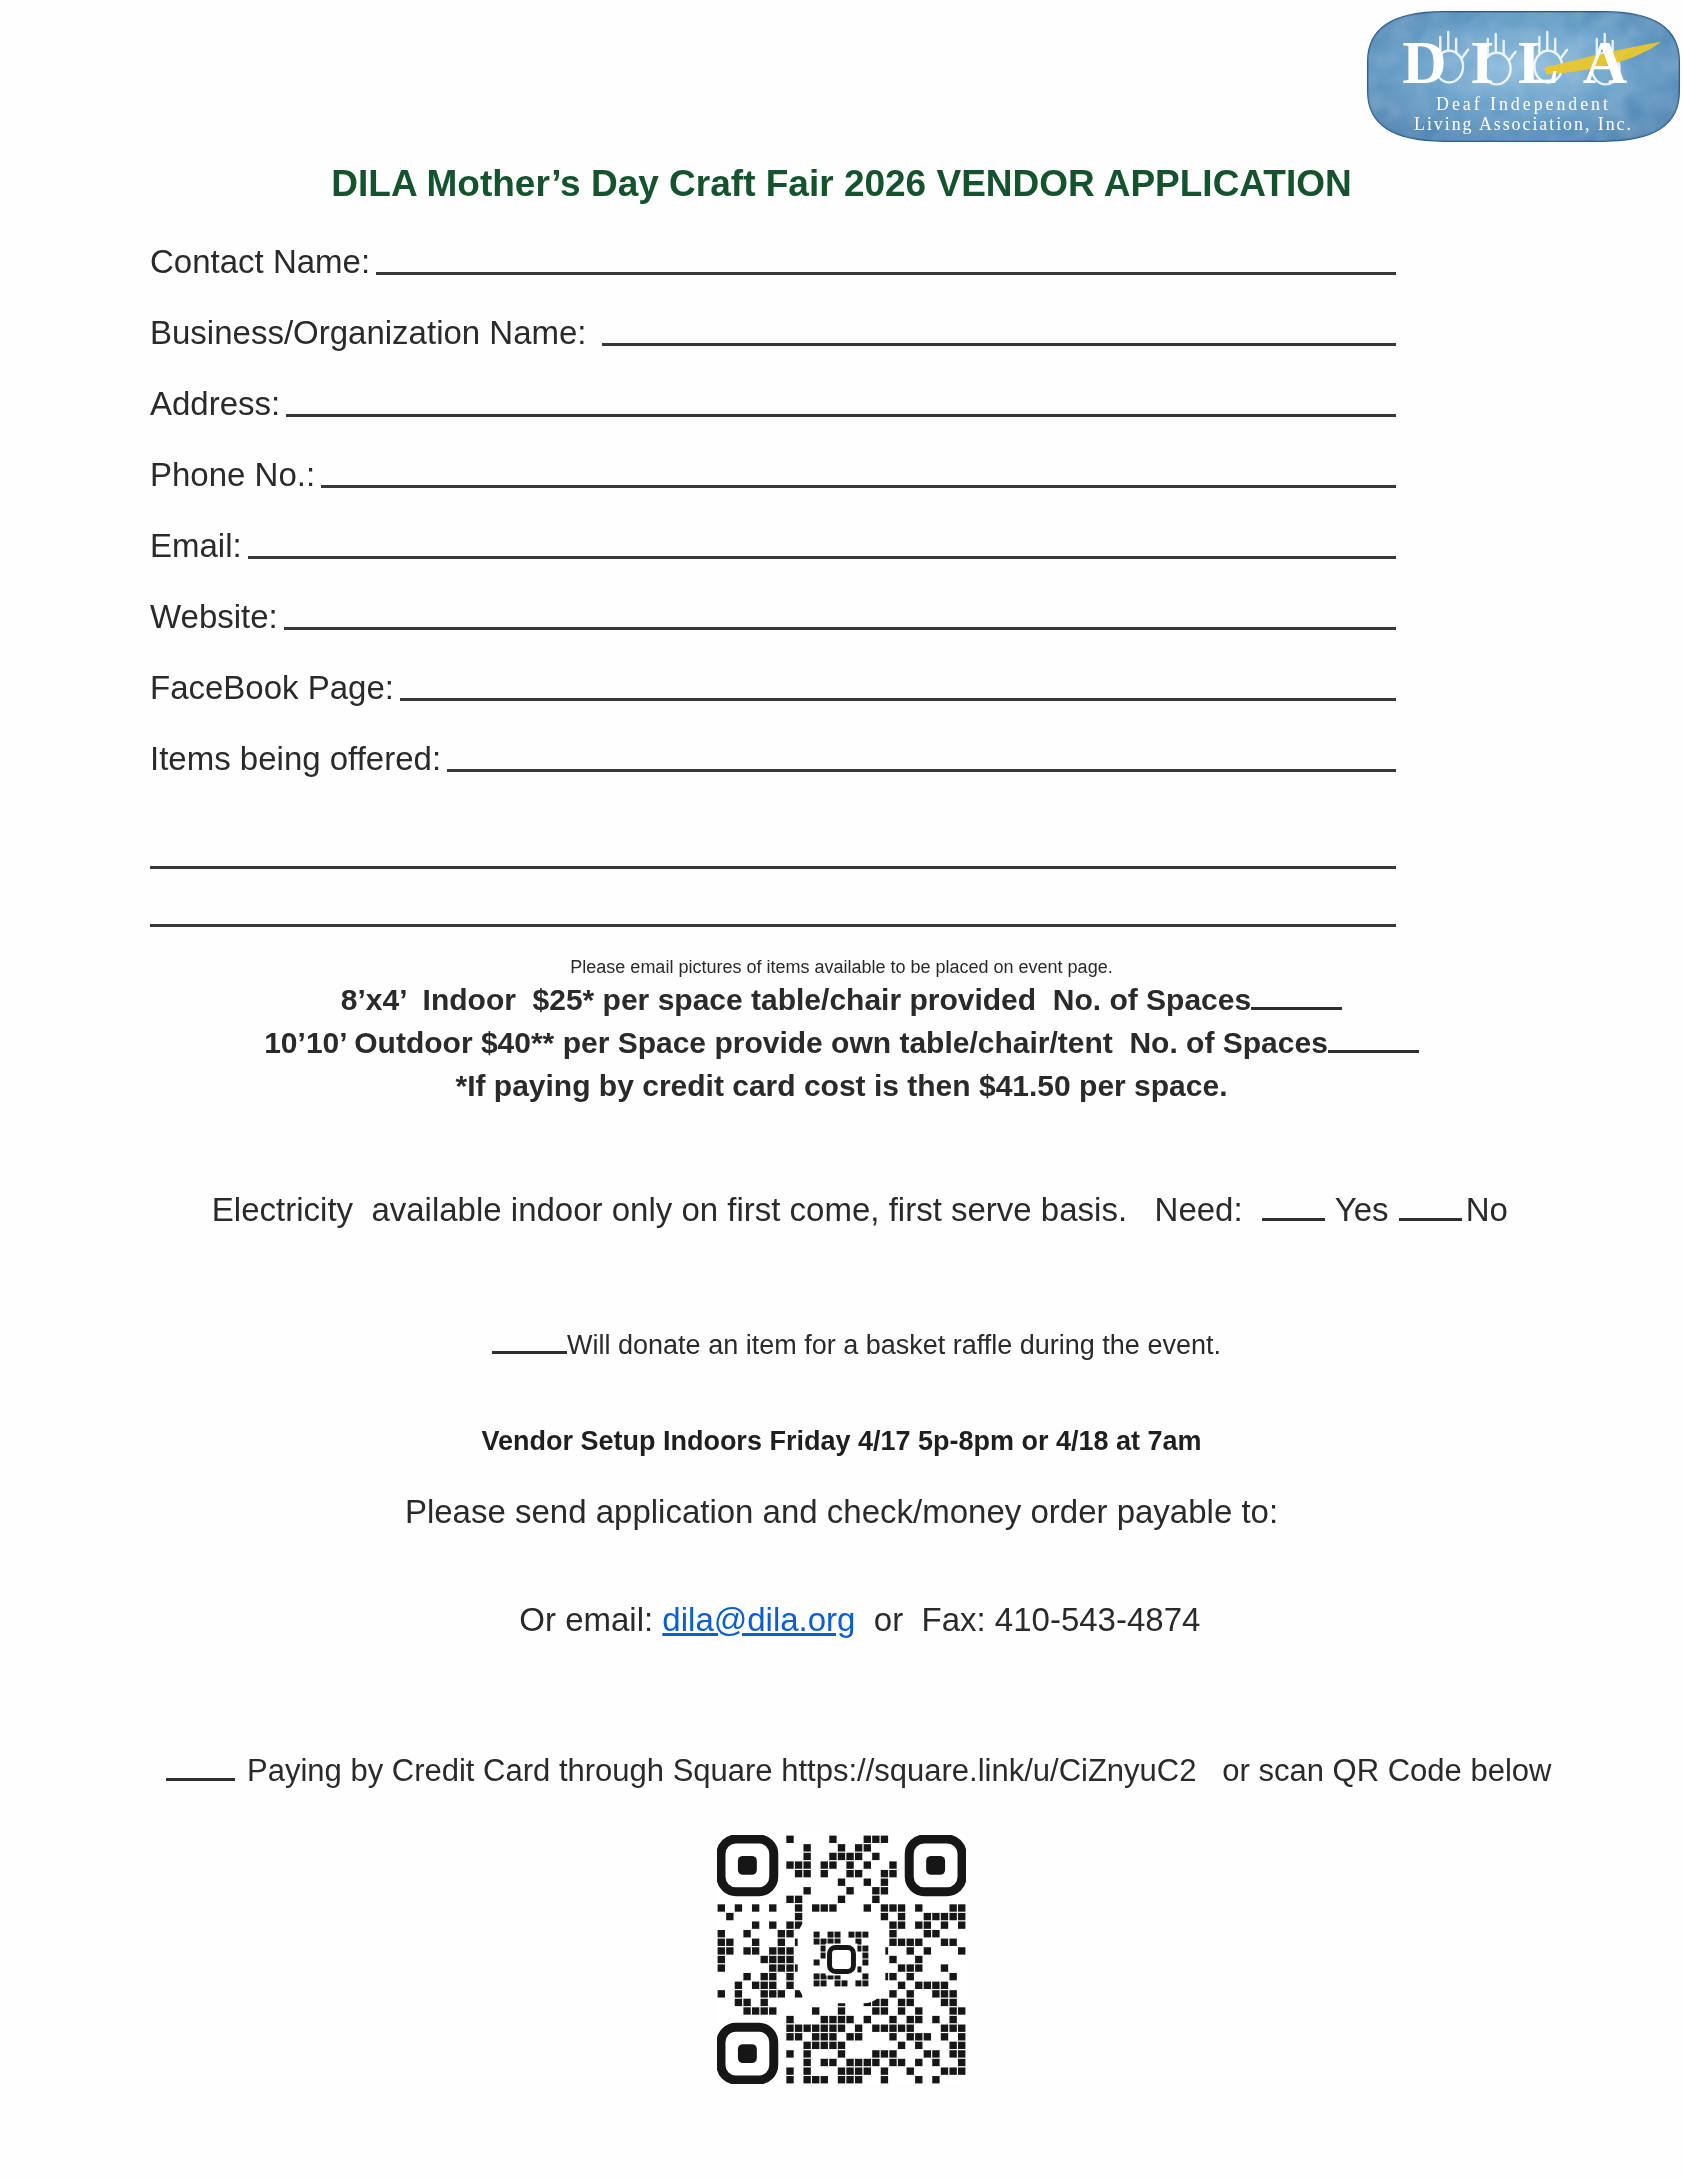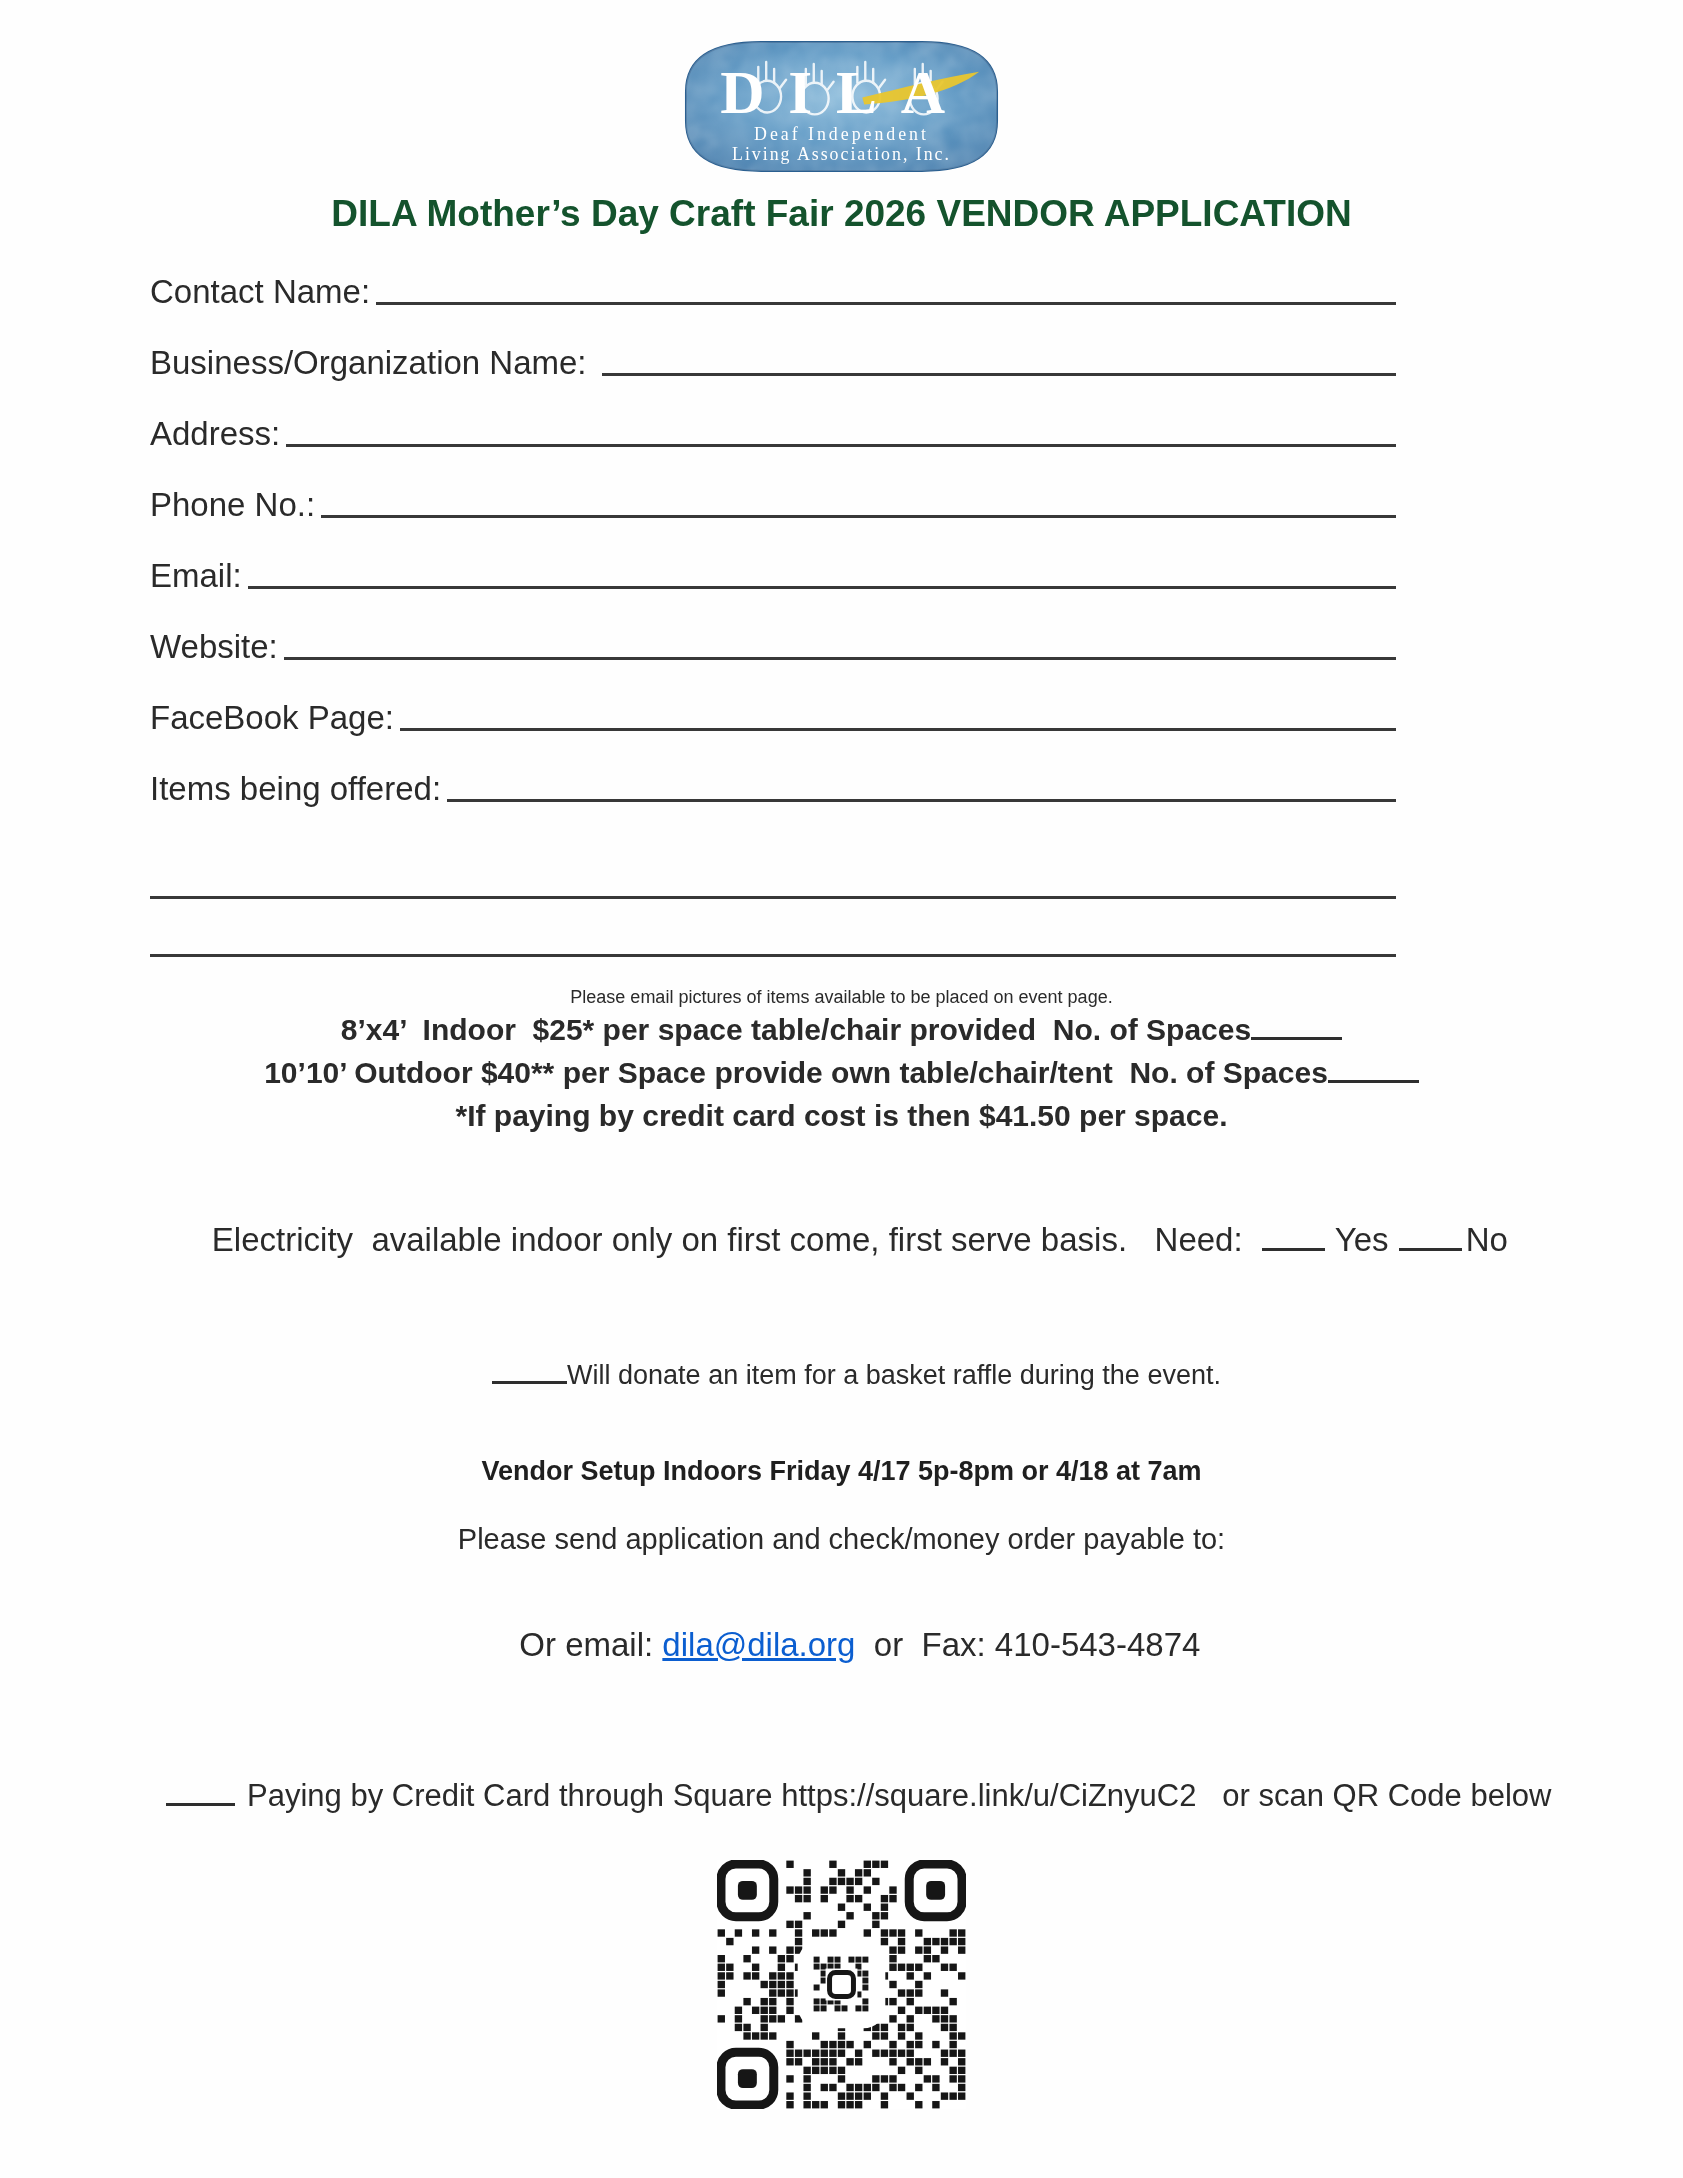--- a/index.html
+++ b/index.html
@@ -5,42 +5,42 @@
   html,body{margin:0;padding:0;background:#e8e8e8;}
   .sheet{
     position:relative;
     width:1683px;height:2178px;
     margin:0 auto;
     background:#fefefe;
     font-family:"Liberation Sans", sans-serif;
     color:#262626;
     overflow:hidden;
   }
-  .logo-wrap{padding-top:38px;text-align:center;}
+  .logo-wrap{padding-top:8px;text-align:right;}
   .logo-wrap svg{display:inline-block;}
   .doc-title{
     margin-top:14px;
     text-align:center;
     font-size:37px;font-weight:bold;color:#14532d;
     white-space:pre-wrap;
   }
   
   .form{margin:38px 287px 0 150px;}
   .form-row{display:flex;align-items:flex-end;margin-bottom:33px;}
   .flabel{font-size:33px;white-space:pre;color:#2a2a2a;}
   .fline{flex:1;border-bottom:3px solid #383838;margin-bottom:6px;min-width:40px;margin-left:6px;}
   .blank-row{border-bottom:3px solid #383838;height:55px;margin-top:0;}
   
   .line{ text-align:center; white-space:pre-wrap; color:#2a2a2a;}
   .note{margin-top:30px;font-size:18px;}
   .pricing{font-size:30px;font-weight:bold;color:#222;line-height:43px;}
   .electricity{margin-top:46px;font-size:33px;}
   .raffle{margin-top:32px;font-size:27px;}
   .setup{margin-top:34px;font-size:27px;font-weight:bold;color:#1f1f1f;}
-  .send{margin-top:36px;font-size:29px;}
+  .send{margin-top:36px;font-size:33px;}
   .mailaddr{margin-top:34px;font-size:33px;}
   .emailline{margin-top:32px;font-size:33px;}
   .squareline{margin-top:40px;font-size:31px;}
   
   .blank{display:inline-block;border-bottom:3px solid #2e2e2e;height:2px;vertical-align:baseline;}
   .b-90{width:91px;}
   .b-65{width:63px;margin:0 10px;}
   .b-65.last{margin-right:4px;}
   .b-sq{width:69px;margin-right:12px;}
   .b-raf{width:75px;}

